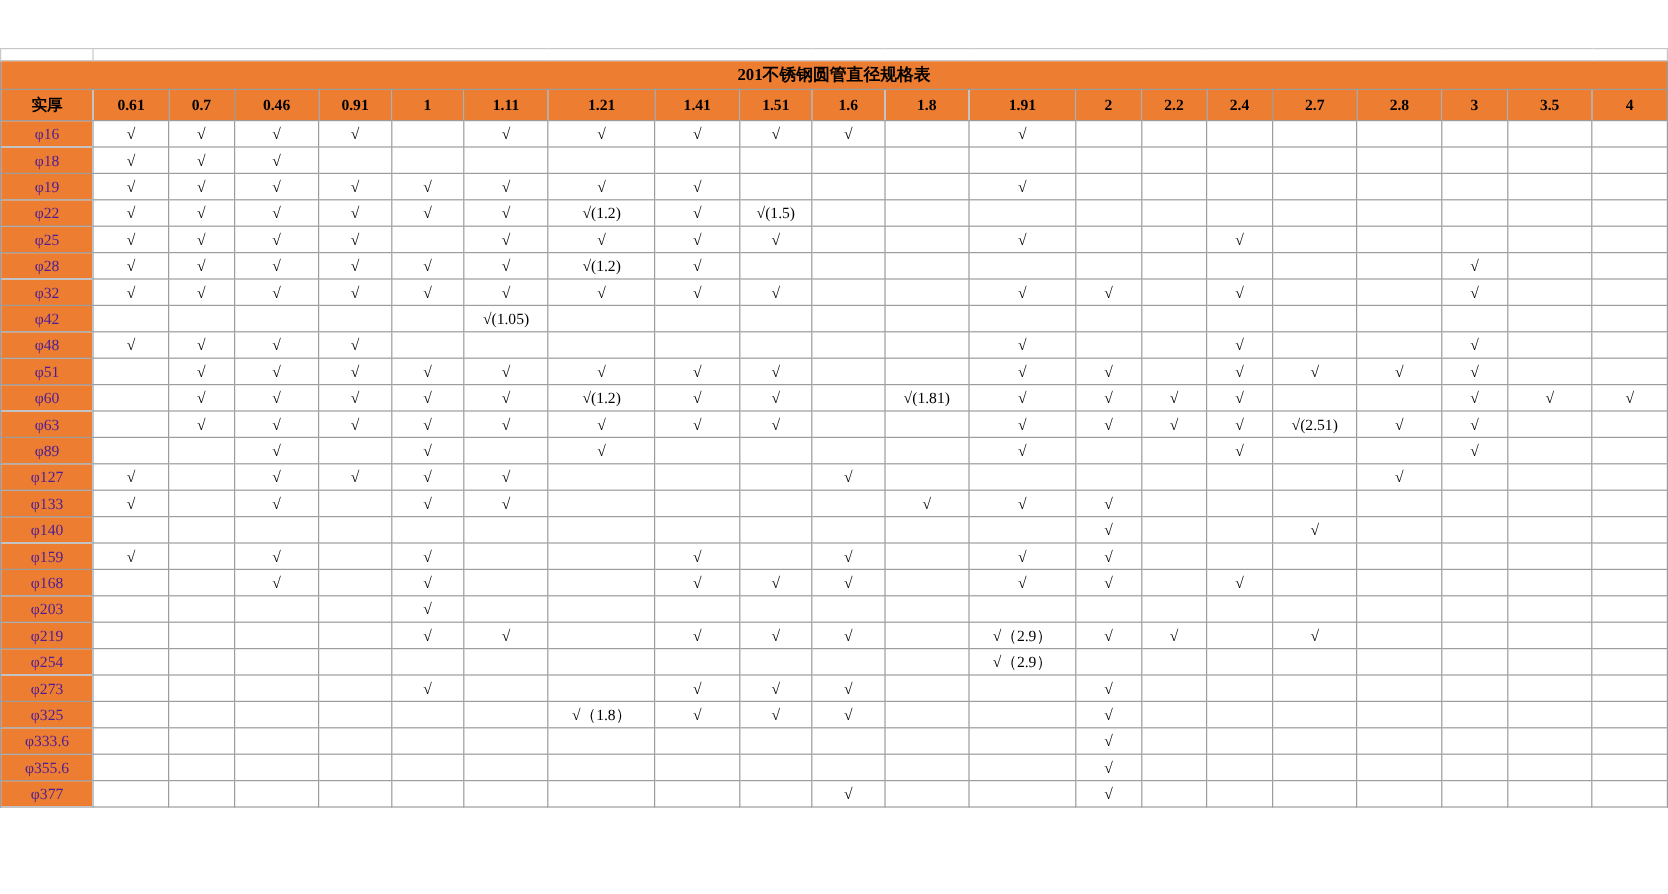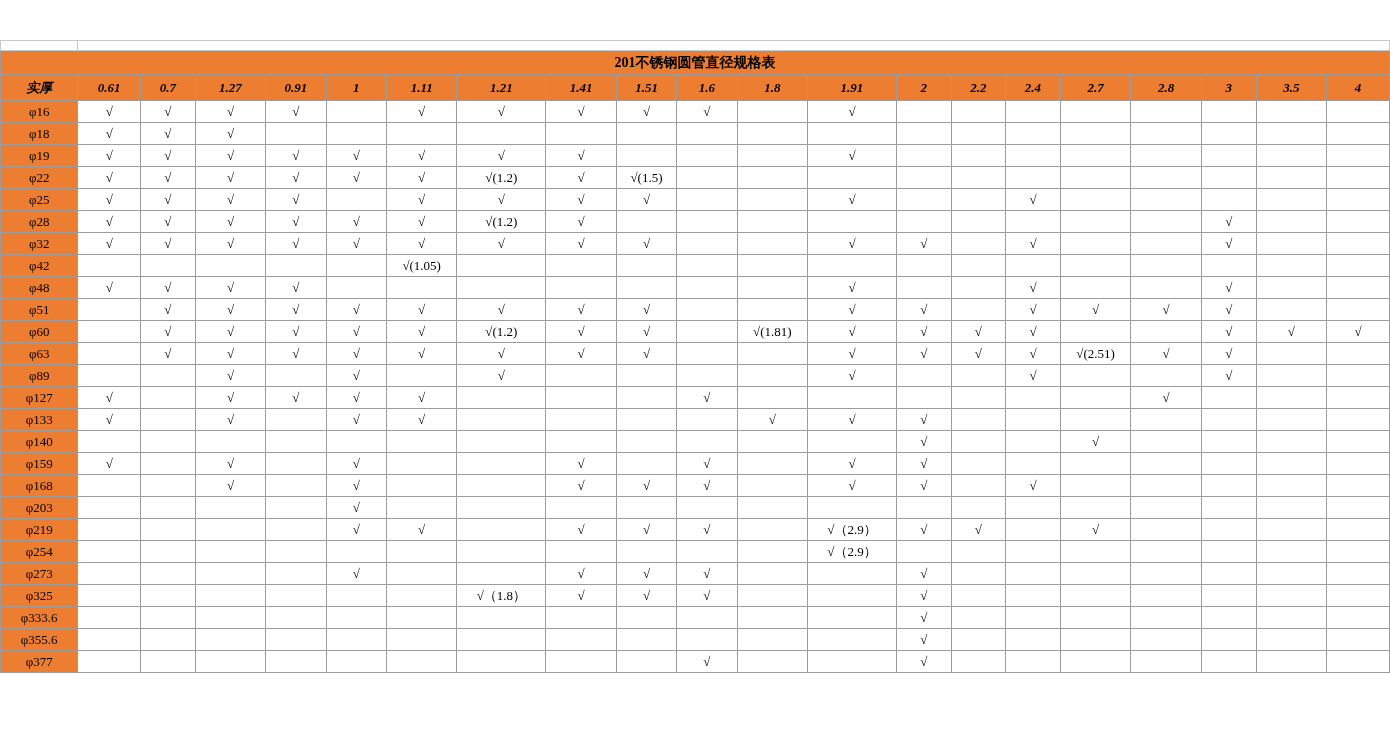--- a/index.html
+++ b/index.html
@@ -49,25 +49,24 @@
     height: 23px;
     font-family: "Liberation Serif", serif;
   }
   tr.header td {
     background: #ED7D31;
     color: #000000;
     font-weight: bold;
     font-size: 13px;
     height: 25px;
     font-family: "Liberation Serif", serif;
-    font-style: italic;
   }
   td.rowhead {
     background: #ED7D31;
-    color: #000000;
+    color: #4c1d95;
     font-weight: bold;
     font-size: 13px;
     text-align: left;
     padding-left: 4px;
     font-family: "Liberation Serif", serif;
   }
   td.cell {
     background: #ffffff;
     font-size: 12px;
     font-family: "Liberation Serif", serif;
@@ -109,21 +108,21 @@
         <td></td>
         <td colspan="20"></td>
       </tr>
       <tr class="title">
         <td colspan="21">201不锈钢圆管直径规格表</td>
       </tr>
       <tr class="header" id="header-row">
         <td>实厚</td>
       <td>0.61</td>
           <td>0.7</td>
-          <td>1.27</td>
+          <td>0.46</td>
           <td>0.91</td>
           <td>1</td>
           <td>1.11</td>
           <td>1.21</td>
           <td>1.41</td>
           <td>1.51</td>
           <td>1.6</td>
           <td>1.8</td>
           <td>1.91</td>
           <td>2</td>

